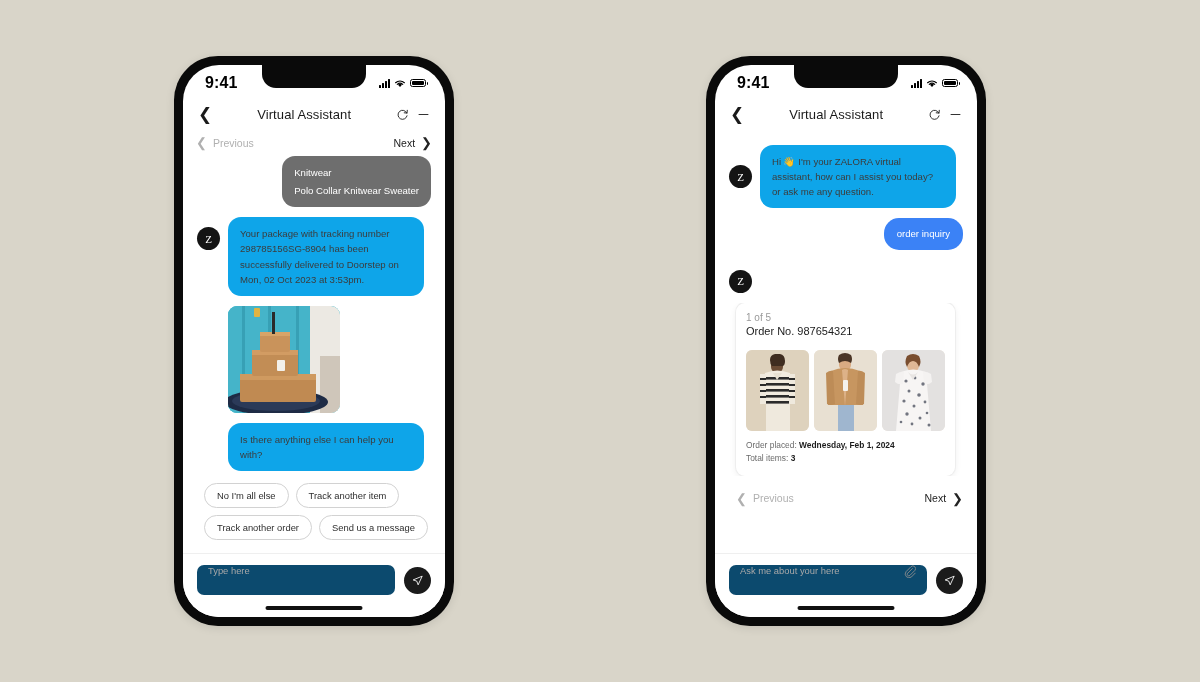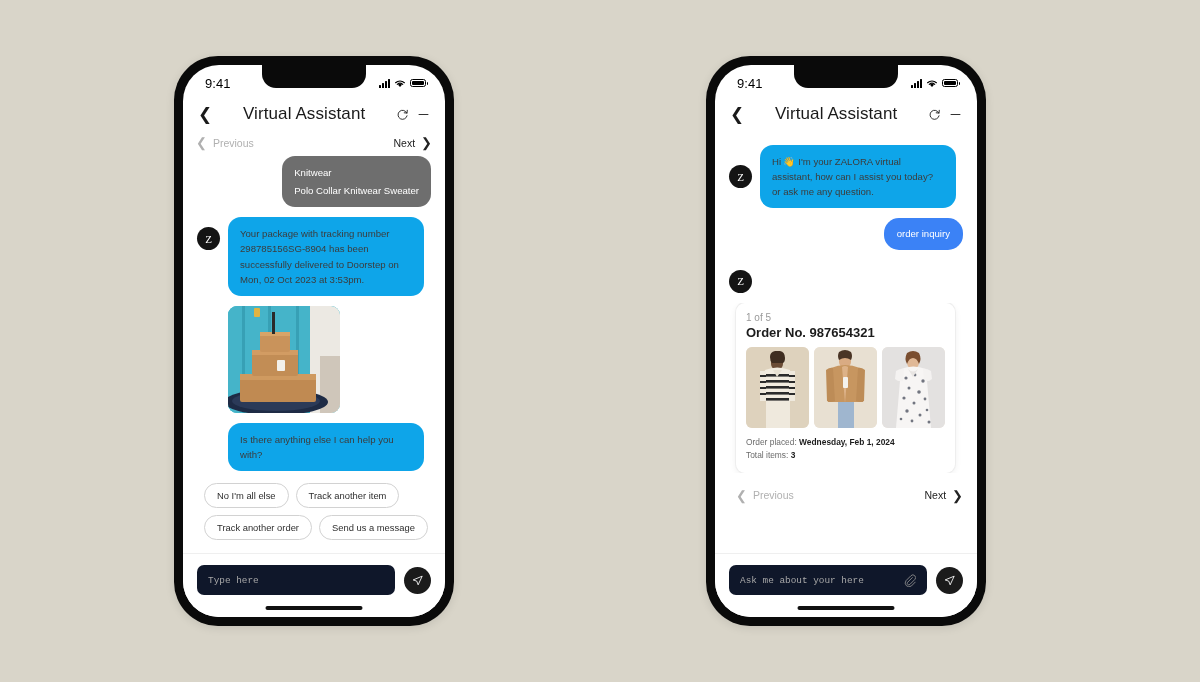--- a/index.html
+++ b/index.html
@@ -63,22 +63,22 @@
     height: 30px;
     flex: 0 0 30px;
     display: flex;
     align-items: center;
     justify-content: space-between;
     padding: 6px 19px 0 22px;
     position: relative;
     z-index: 20;
   }
   .status-time {
-    font-size: 13px;
-    font-weight: normal;
+    font-size: 16px;
+    font-weight: bold;
     color: #000;
     letter-spacing: 0.1px;
   }
   .status-icons {
     display: flex;
     align-items: center;
     gap: 4px;
   }
   .bars { display: flex; align-items: flex-end; gap: 1px; height: 9px; }
   .bars i { display: block; width: 2px; background: #000; border-radius: 0.5px; }
@@ -104,21 +104,21 @@
     flex: 0 0 auto;
     height: 38px;
     display: flex;
     align-items: center;
     padding: 0 15px;
     gap: 8px;
   }
   .hdr-title {
     flex: 1;
     text-align: center;
-    font-size: 17px;
+    font-size: 13px;
     color: #1a1a1a;
     letter-spacing: 0.1px;
   }
   .icon-btn {
     display: flex; align-items: center; justify-content: center;
     color: #1a1a1a;
     cursor: pointer;
   }
   .chev-back { font-size: 17px; line-height: 1; font-weight: 300; }
 
@@ -212,22 +212,22 @@
   }
   .order-card {
     flex: 0 0 214px;
     background: #fff;
     border-radius: 9px;
     box-shadow: 0 0 0 1px #eeeeee, 0 2px 7px rgba(0,0,0,0.07);
     padding: 9px 10px 10px 10px;
   }
   .order-index { font-size: 10px; color: #9a9a9a; margin-bottom: 2px; }
   .order-no {
-    font-size: 13px; font-weight: bold; color: #1c1c1c;
-    margin-bottom: 7px;
+    font-size: 11px; font-weight: normal; color: #1c1c1c;
+    margin-bottom: 13px;
   }
   .thumbs { display: flex; gap: 5px; margin-bottom: 8px; }
   .thumb {
     width: 63px; height: 81px;
     border-radius: 6px;
     overflow: hidden;
     position: relative;
     background: #efe7dc;
   }
   .meta { font-size: 8.4px; color: #6b6b6b; line-height: 1.62; }
@@ -237,26 +237,25 @@
   .composer {
     flex: 0 0 auto;
     border-top: 1px solid #efefef;
     padding: 11px 14px 22px 14px;
     display: flex; align-items: center; gap: 9px;
     background: #fff;
   }
   .input-field {
     flex: 1;
     height: 30px;
-    background: #0f172a;
+    background: #0c4a6e;
     border-radius: 7px;
-    display: flex; align-items: center;
+    display: flex; 
     padding: 0 11px;
     gap: 6px;
-    font-family: Liberation Mono, monospace;
   }
   .input-ph { flex: 1; font-size: 9.4px; color: #a8a8a8; }
   .send-btn {
     flex: 0 0 auto;
     width: 27px; height: 27px;
     border-radius: 50%;
     background: #1b1b1b;
     display: flex; align-items: center; justify-content: center;
     cursor: pointer;
   }

